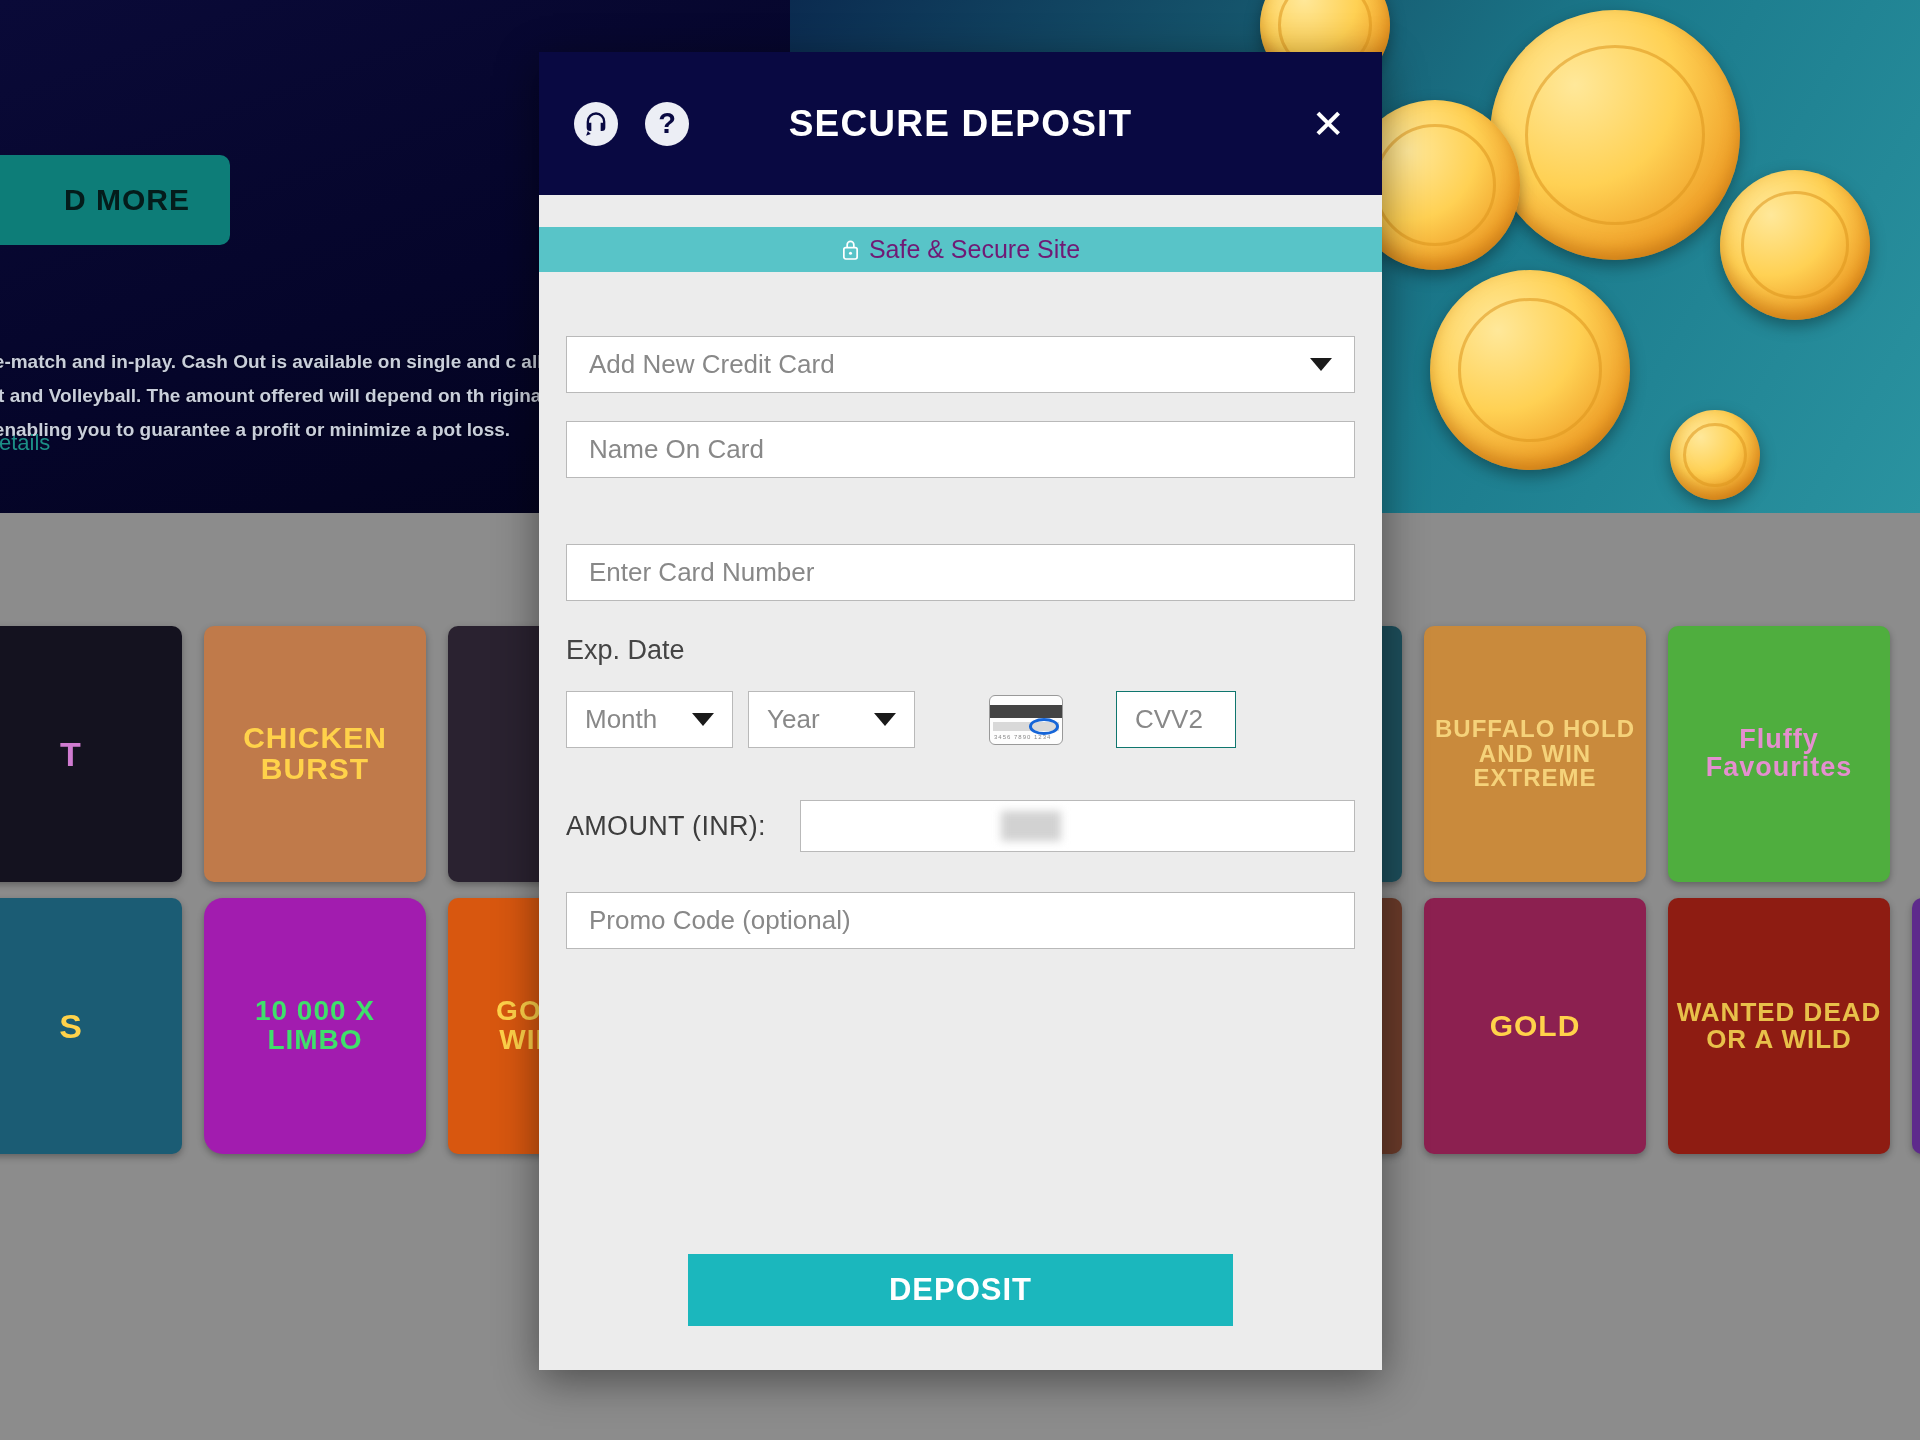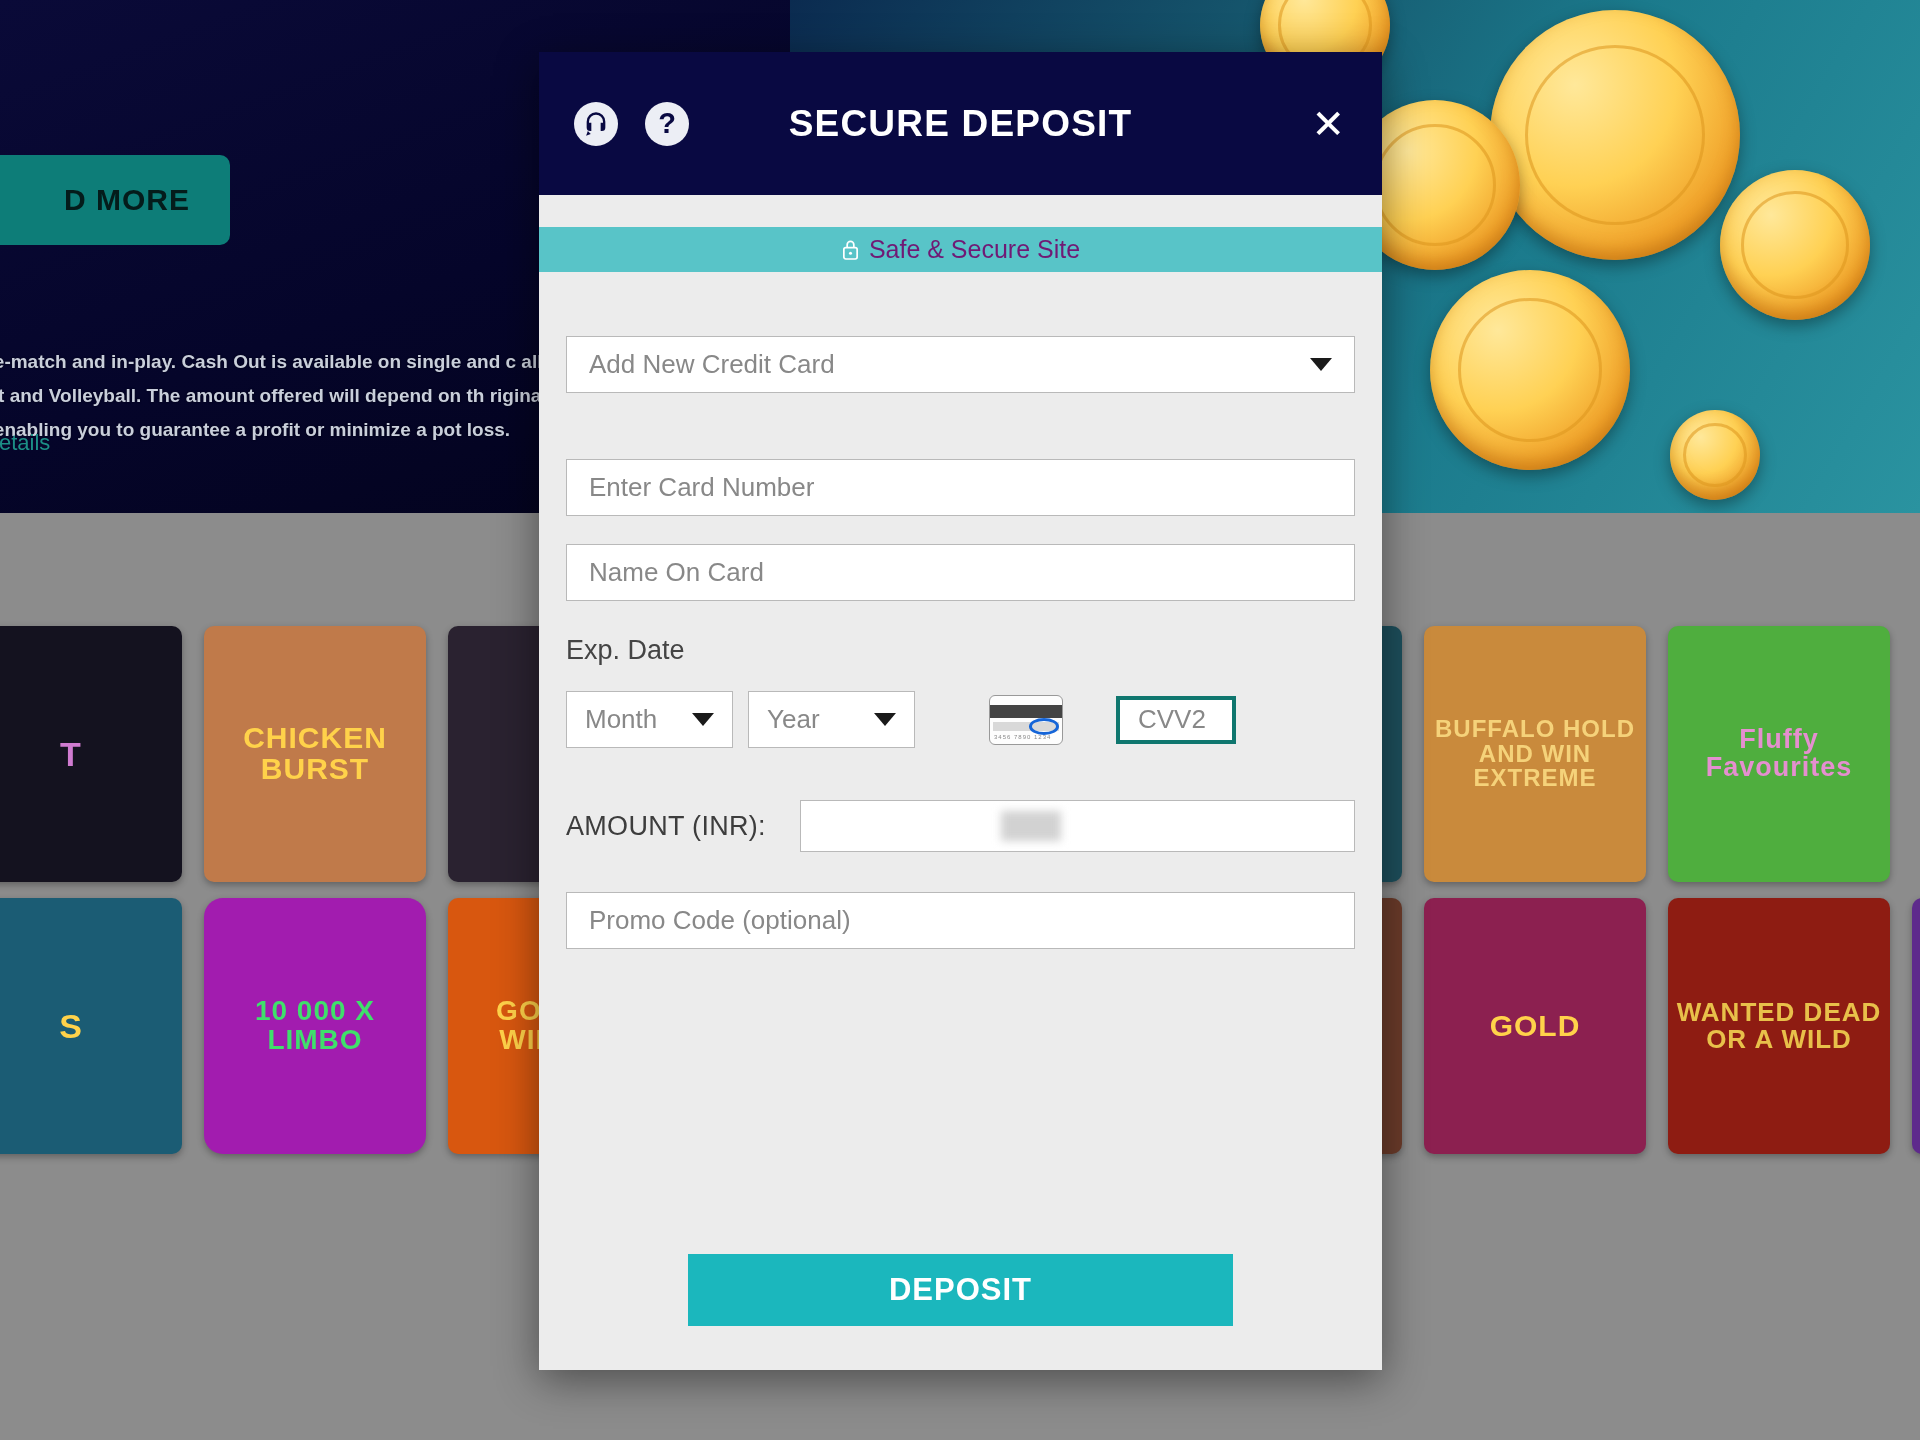--- a/index.html
+++ b/index.html
@@ -172,22 +172,22 @@
     background: #fdfdfd; border: 1px solid #999; border-radius: 6px; overflow: hidden;
   }
   .cvv-hint .stripe { position:absolute; left:0; right:0; top:9px; height:13px; background:#444; }
   .cvv-hint .sigbar { position:absolute; left:3px; right:3px; top:26px; height:9px; background:#d9d9d9; }
   .cvv-hint .digits { position:absolute; left:4px; bottom:4px; font-size:6px; color:#8a8a8a; letter-spacing:1px; }
   .cvv-hint .circle {
     position:absolute; right:3px; top:22px; width:30px; height:17px;
     border:3px solid #1565d8; border-radius:50%;
   }
   .cvv-field {
-    width: 120px; height: 48px; margin-left: 38px; background:#fff;
-    border:4px solid #0f766e; display:flex; align-items:center;
+    width: 120px; height: 57px; margin-left: 38px; background:#fff;
+    border:1px solid #0f766e; display:flex; align-items:center;
     padding:0 18px; font-size:26px; color:#888;
   }
 
   .amount-row { margin-top: 52px; display: flex; align-items: center; }
   .amount-label { font-size: 27px; color: #3d3d3d; letter-spacing: .3px; }
   .amount-box {
     margin-left: 34px; flex: 1; height: 52px; background: #fff;
     border: 1px solid #b9b9b9; position: relative;
   }
   .amount-blur {
@@ -317,26 +317,26 @@
       </div>
 
       <div class="modal-body">
 
 
         <div class="field mt-a">
           <span>Add New Credit Card</span>
           <span class="chevron"></span>
         </div>
 
+        <div class="field mt-b">
+          <span>Name On Card</span>
+        </div>
+
         <div class="field mt-c">
           <span>Enter Card Number</span>
-        </div>
-
-        <div class="field mt-b">
-          <span>Name On Card</span>
         </div>
 
         <div class="exp-label">Exp. Date</div>
 
         <div class="exp-row">
           <div class="sel-small">
             <span>Month</span>
             <span class="chevron"></span>
           </div>
           <div class="sel-small">

